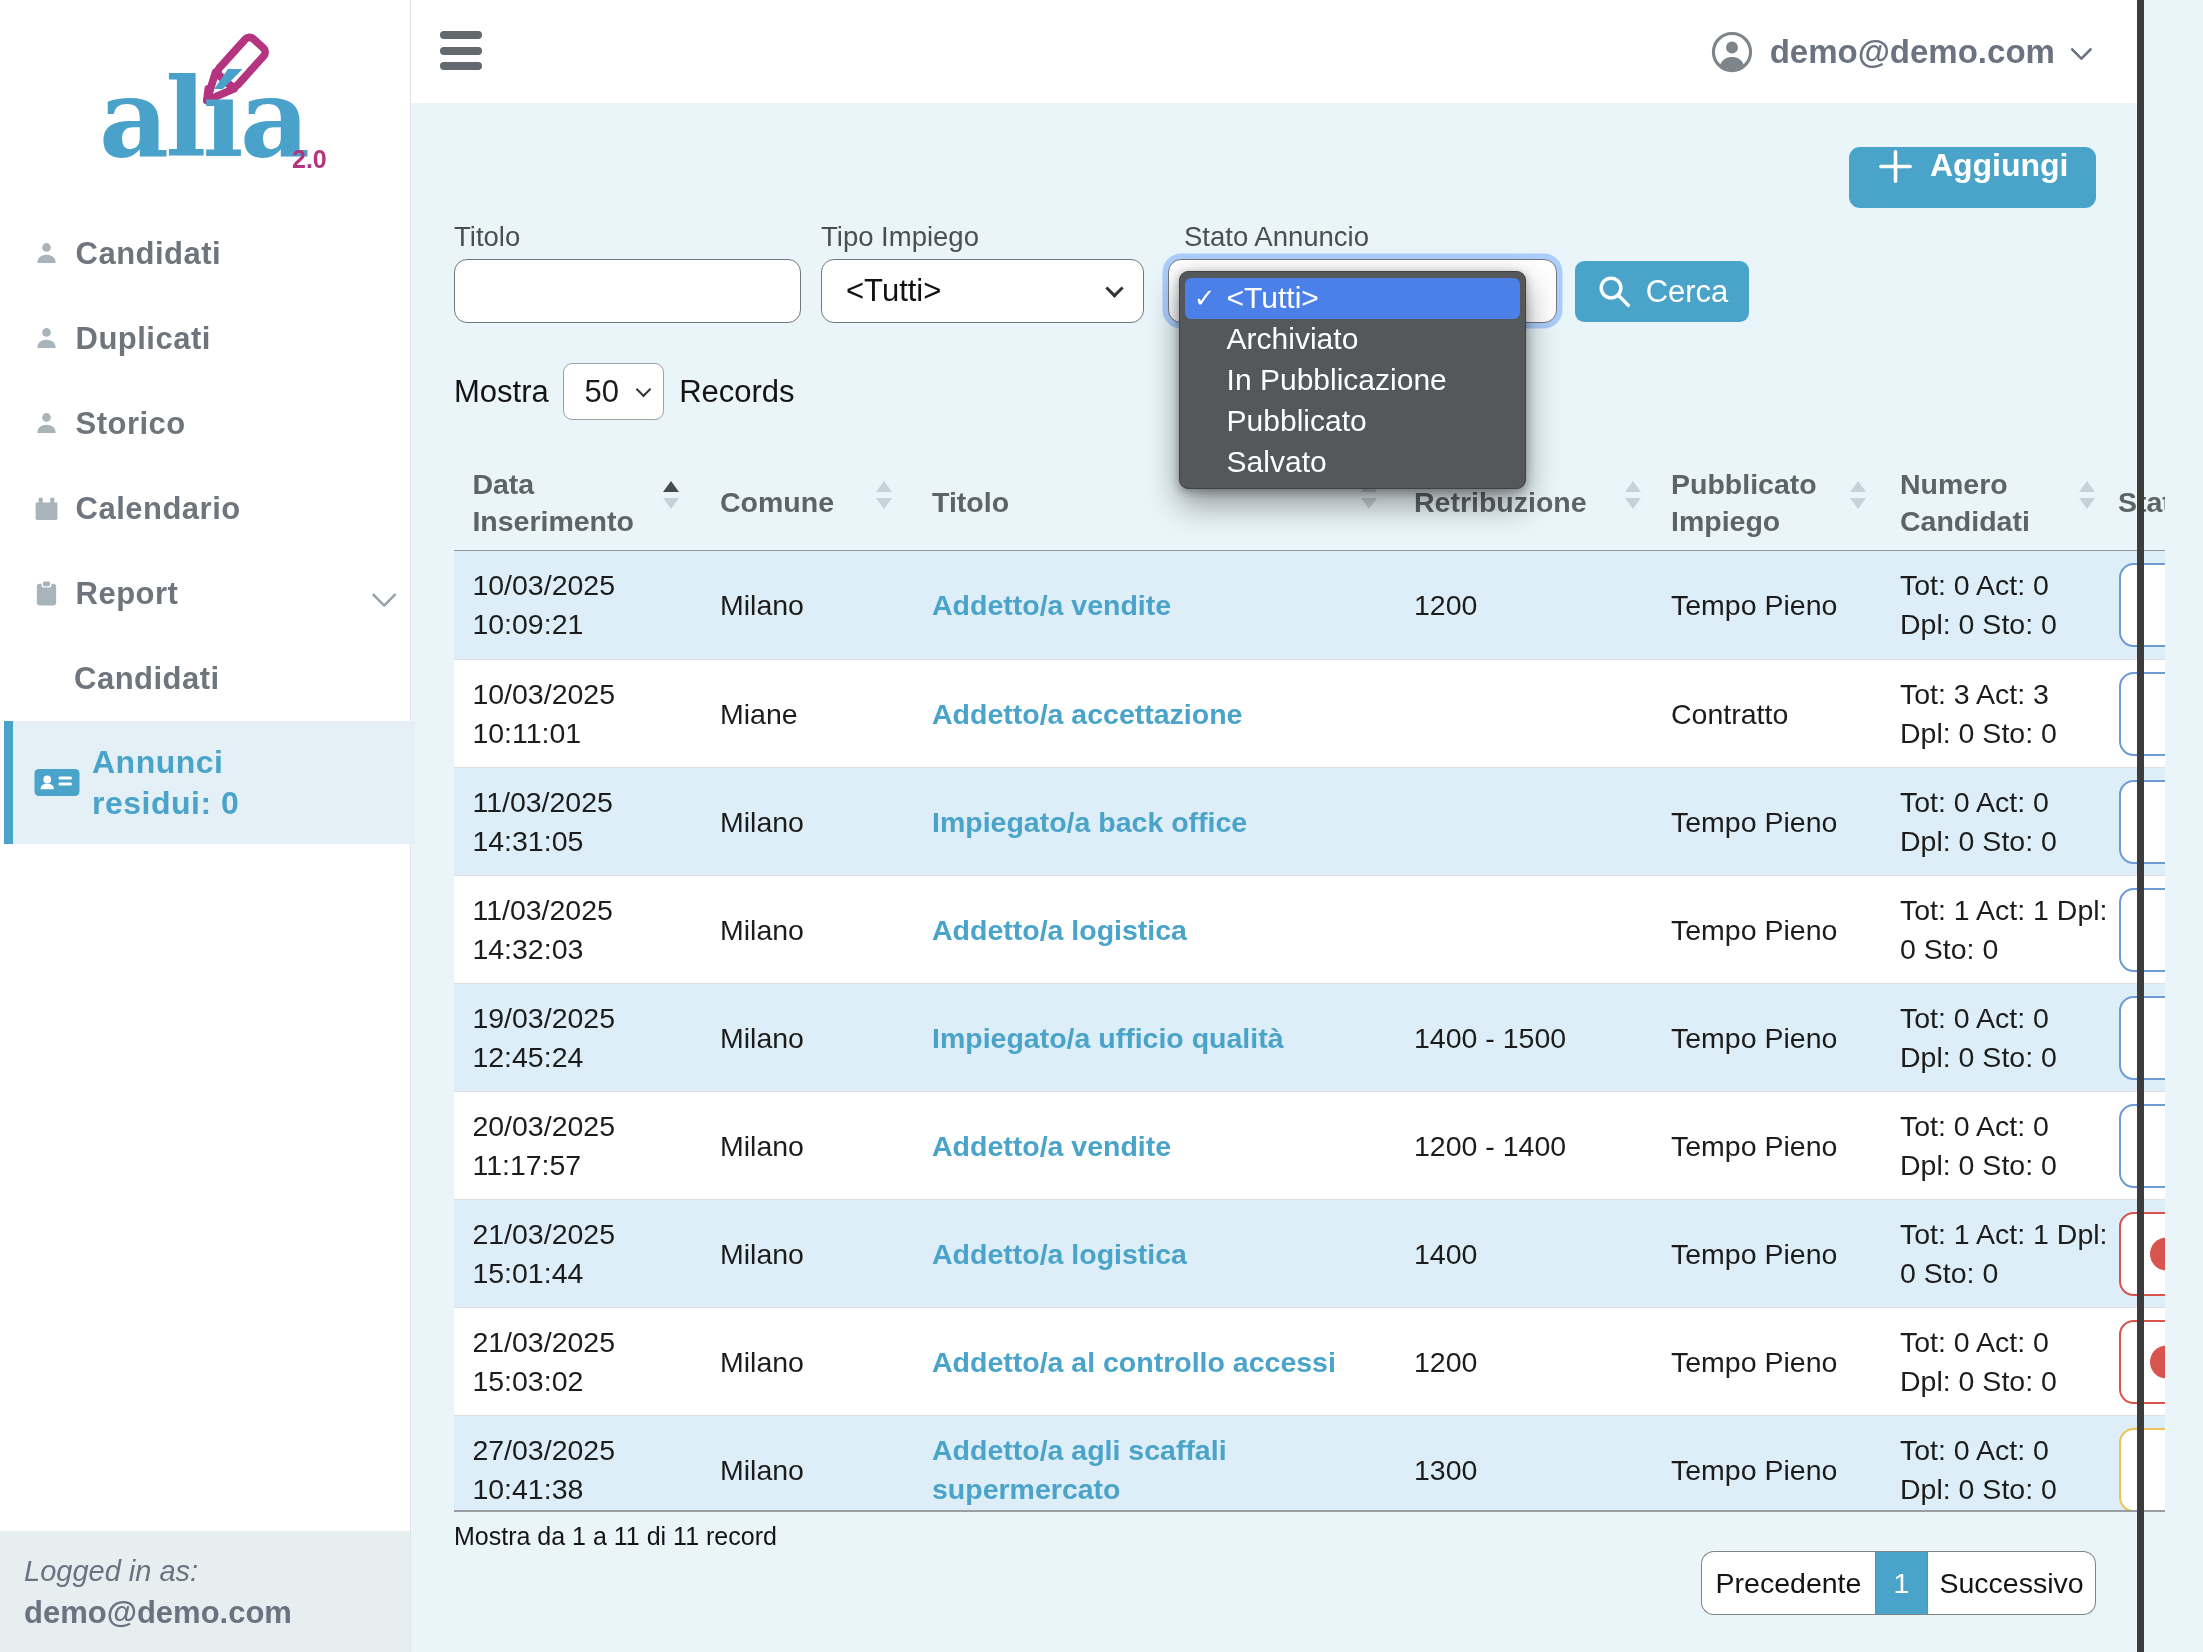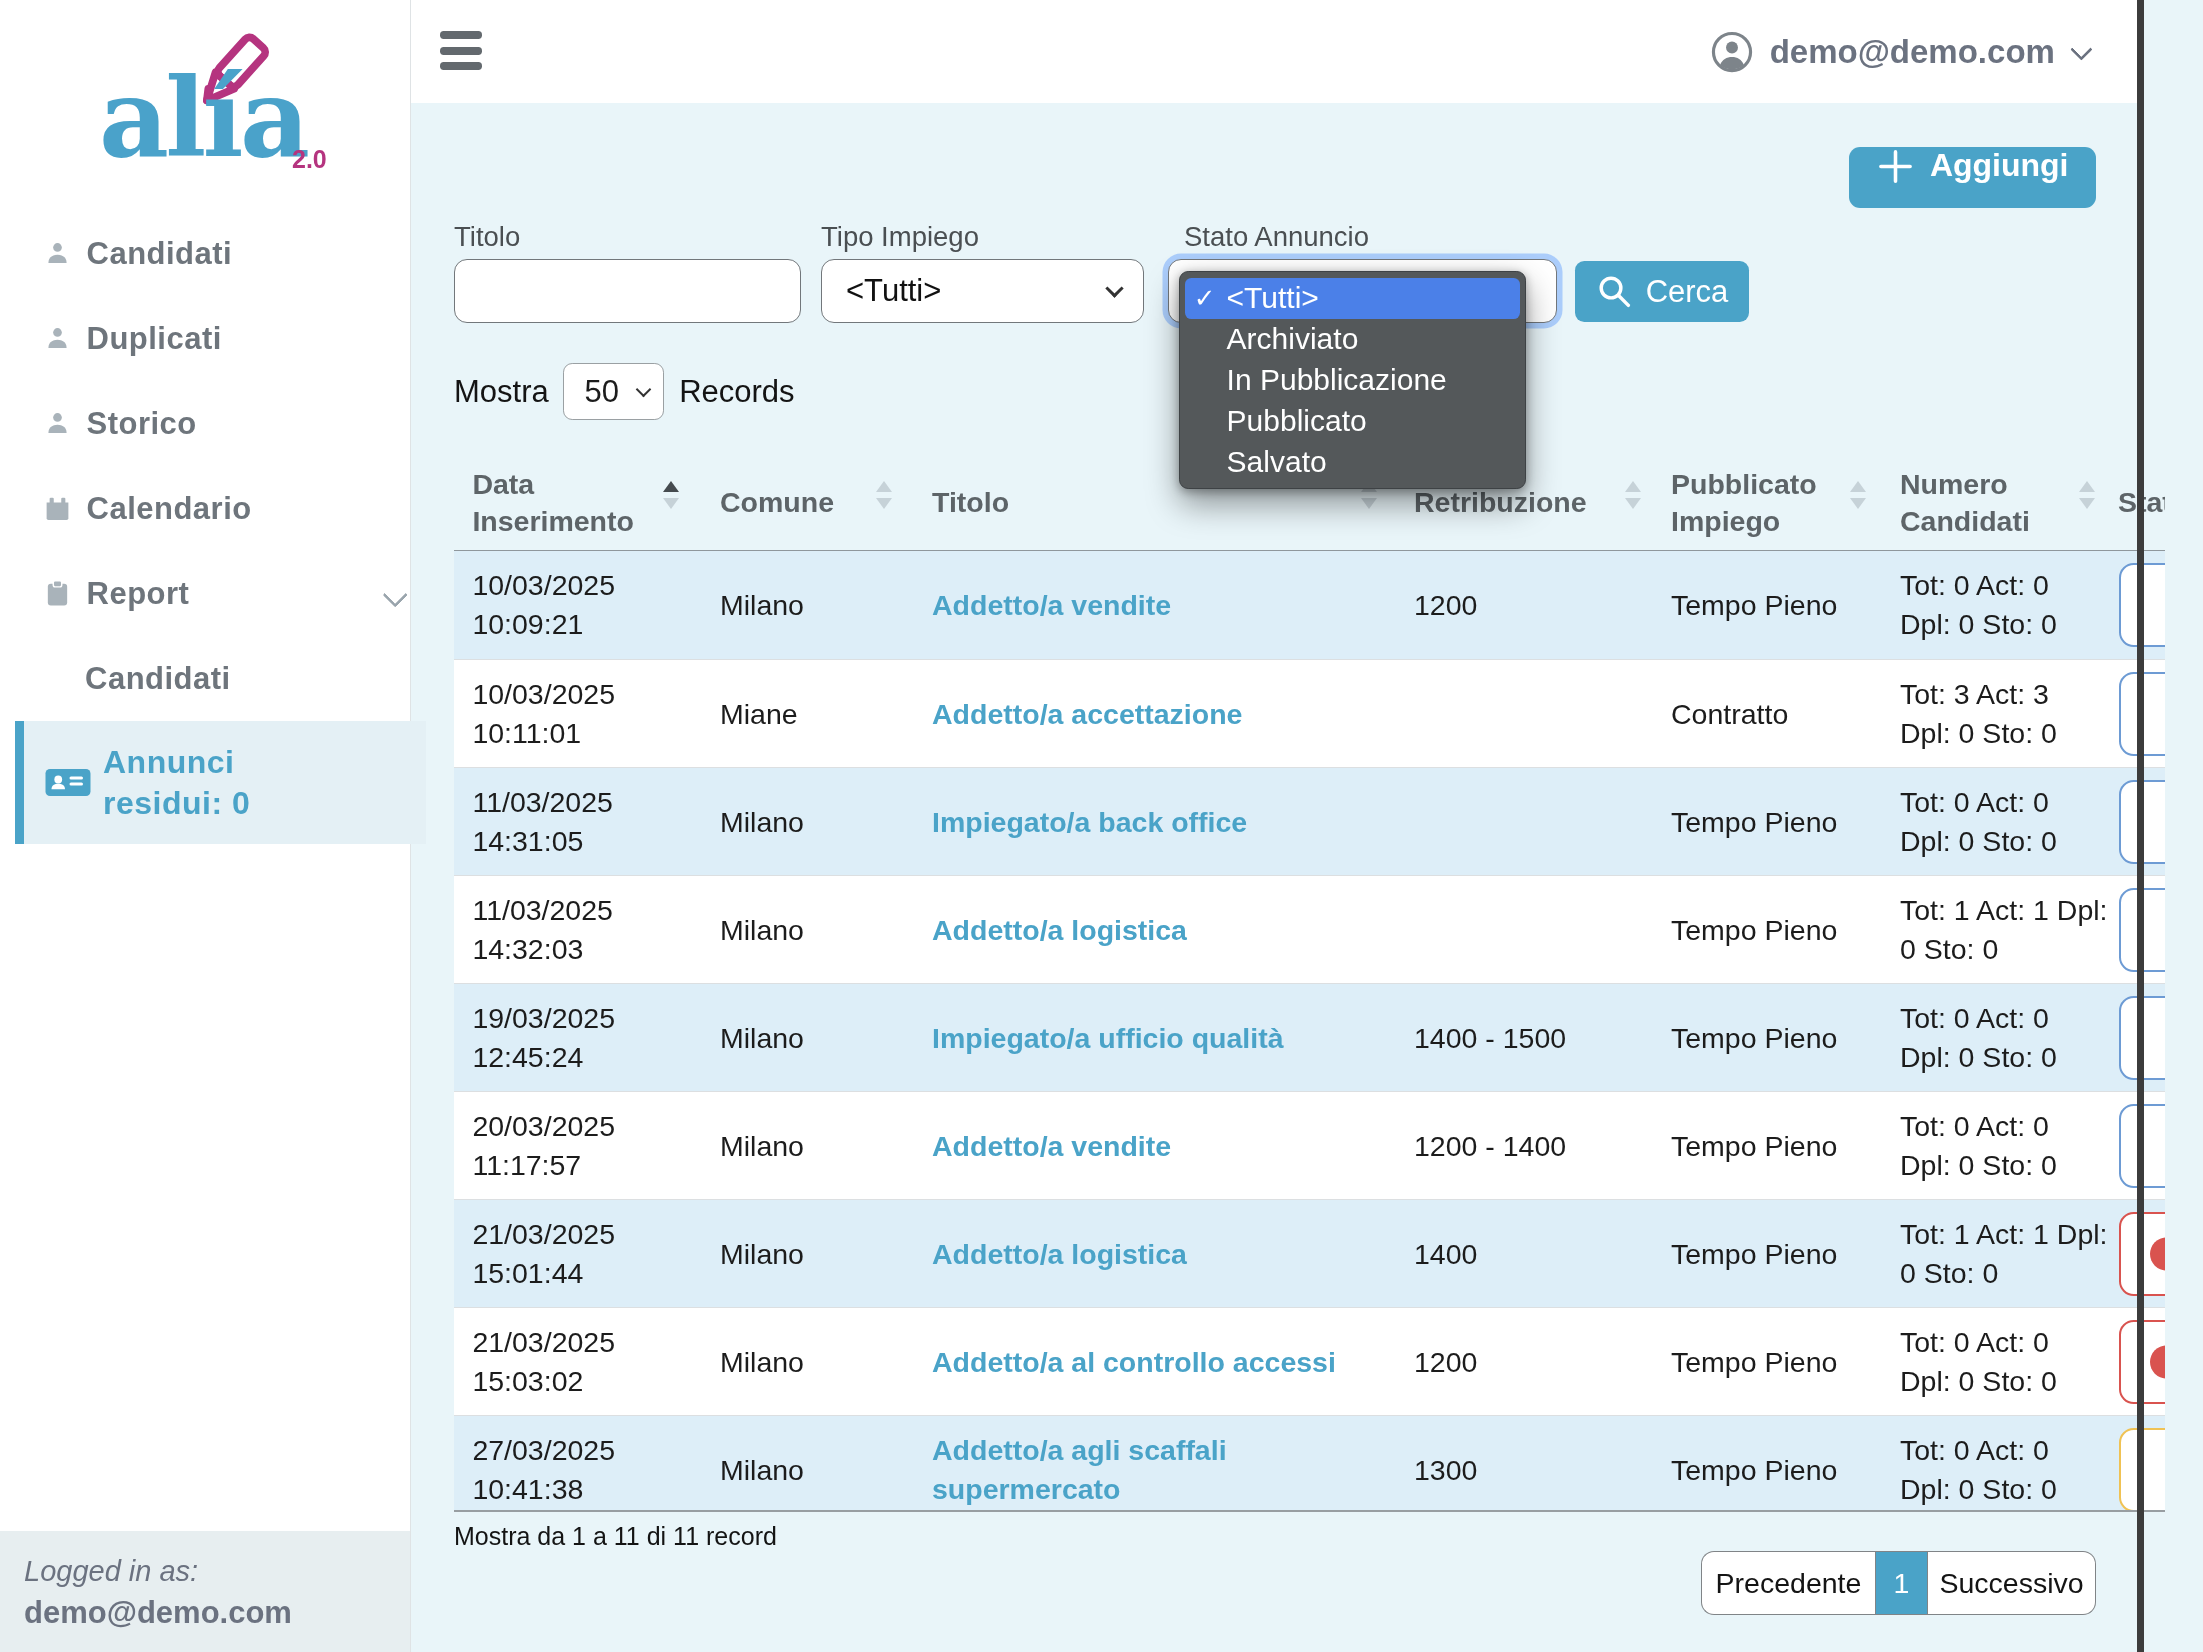--- a/index.html
+++ b/index.html
@@ -10,21 +10,21 @@
 
   
   .sidebar { position:relative; width:411px; height:1653px; background:#ffffff;
              border-right:0.9px solid #dfe3e5; flex:0 0 411px; z-index:5; }
   .logo { position:absolute; top:37px; left:0; width:411px; height:156px; }
   .logo-text { position:absolute; left:99px; top:26px; font-family:"DejaVu Serif", serif;
                font-weight:bold; font-size:108px; line-height:110px; color:#4aa2ca; letter-spacing:-3.7px; }
   .logo-version { position:absolute; left:292px; top:108px; font-size:25px; font-weight:bold; color:#b5347f; }
   .logo-pencil { position:absolute; left:184px; top:-11px; width:96px; height:96px; }
 
-  .nav { position:absolute; top:211px; left:15px; width:411px; }
+  .nav { position:absolute; top:211px; left:4px; width:411px; }
   .nav-item { position:relative; height:85px; display:flex; align-items:center;
               padding-left:27.5px; cursor:pointer; }
   .nav-icon { width:31px; height:31px; margin-right:13px; display:flex; align-items:center; flex:0 0 31px; }
   .nav-label { font-size:31px; font-weight:bold; color:#6e757c; letter-spacing:0.5px; }
   .nav-item.sub { padding-left:70px; }
   .nav-chevron { position:absolute; right:22px; top:35px; width:18.4px; height:18.4px;
                  border-right:3.7px solid #9aa5ad; border-bottom:3.7px solid #9aa5ad;
                  transform:rotate(45deg); border-radius:1.8px; }
   .nav-item.active { height:123px; background:#e4f0f5; border-left:9.2px solid #4aa3c8; padding-left:20px; }
   .nav-item.active .nav-label { color:#4aa3c8; font-size:32px; line-height:41px; width:193px; }

